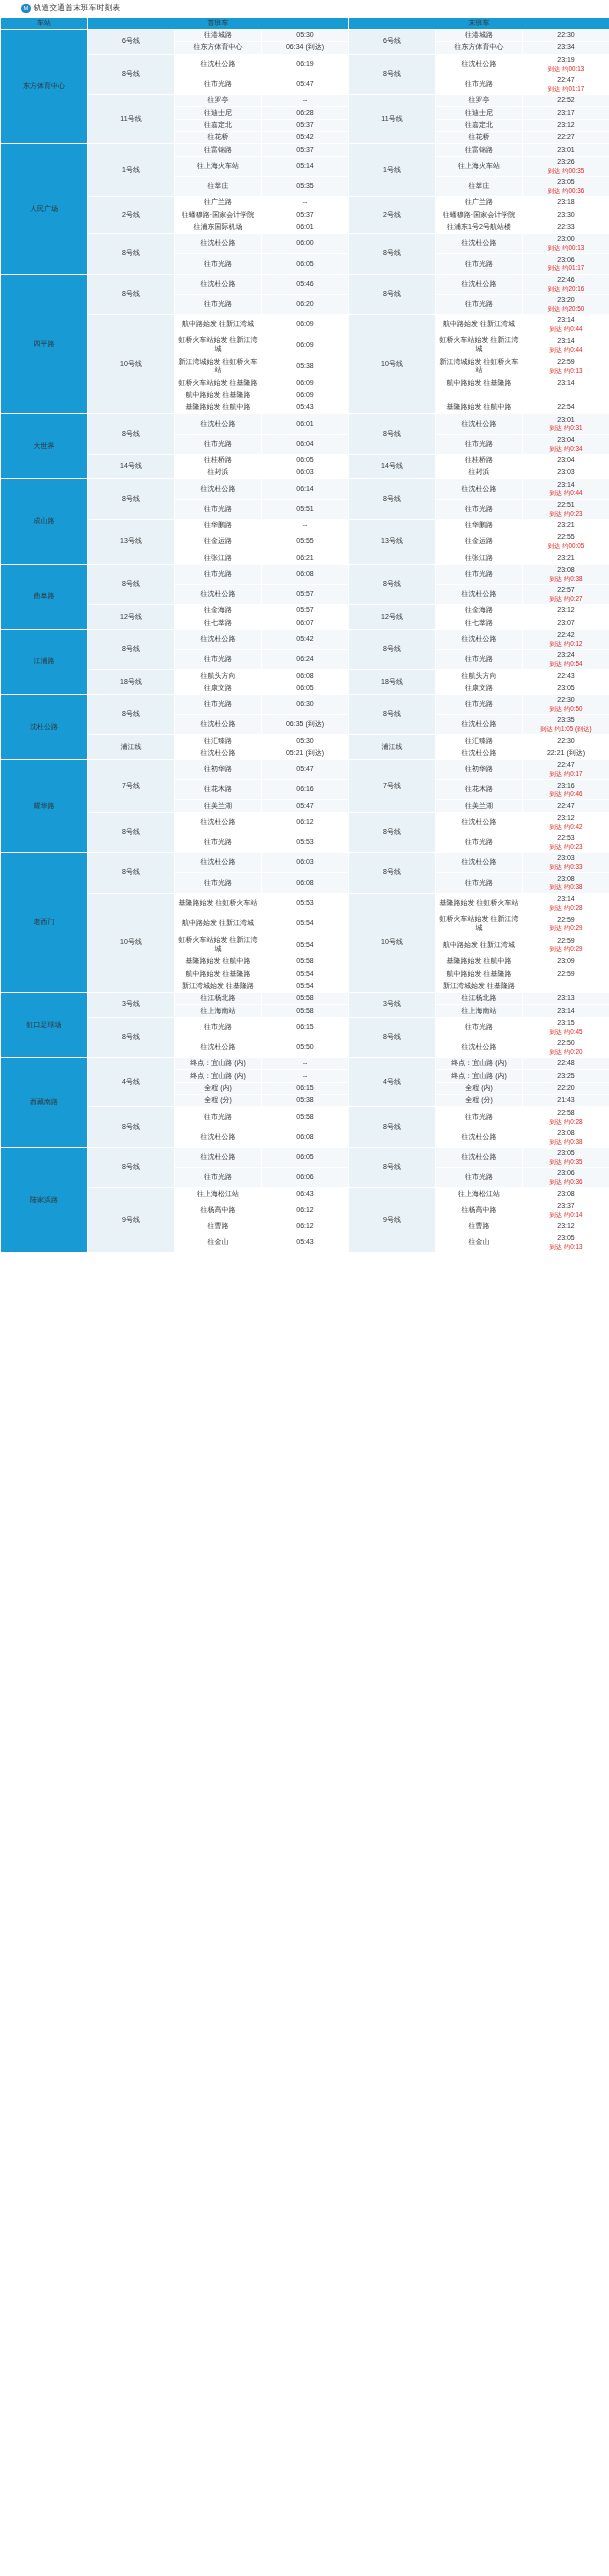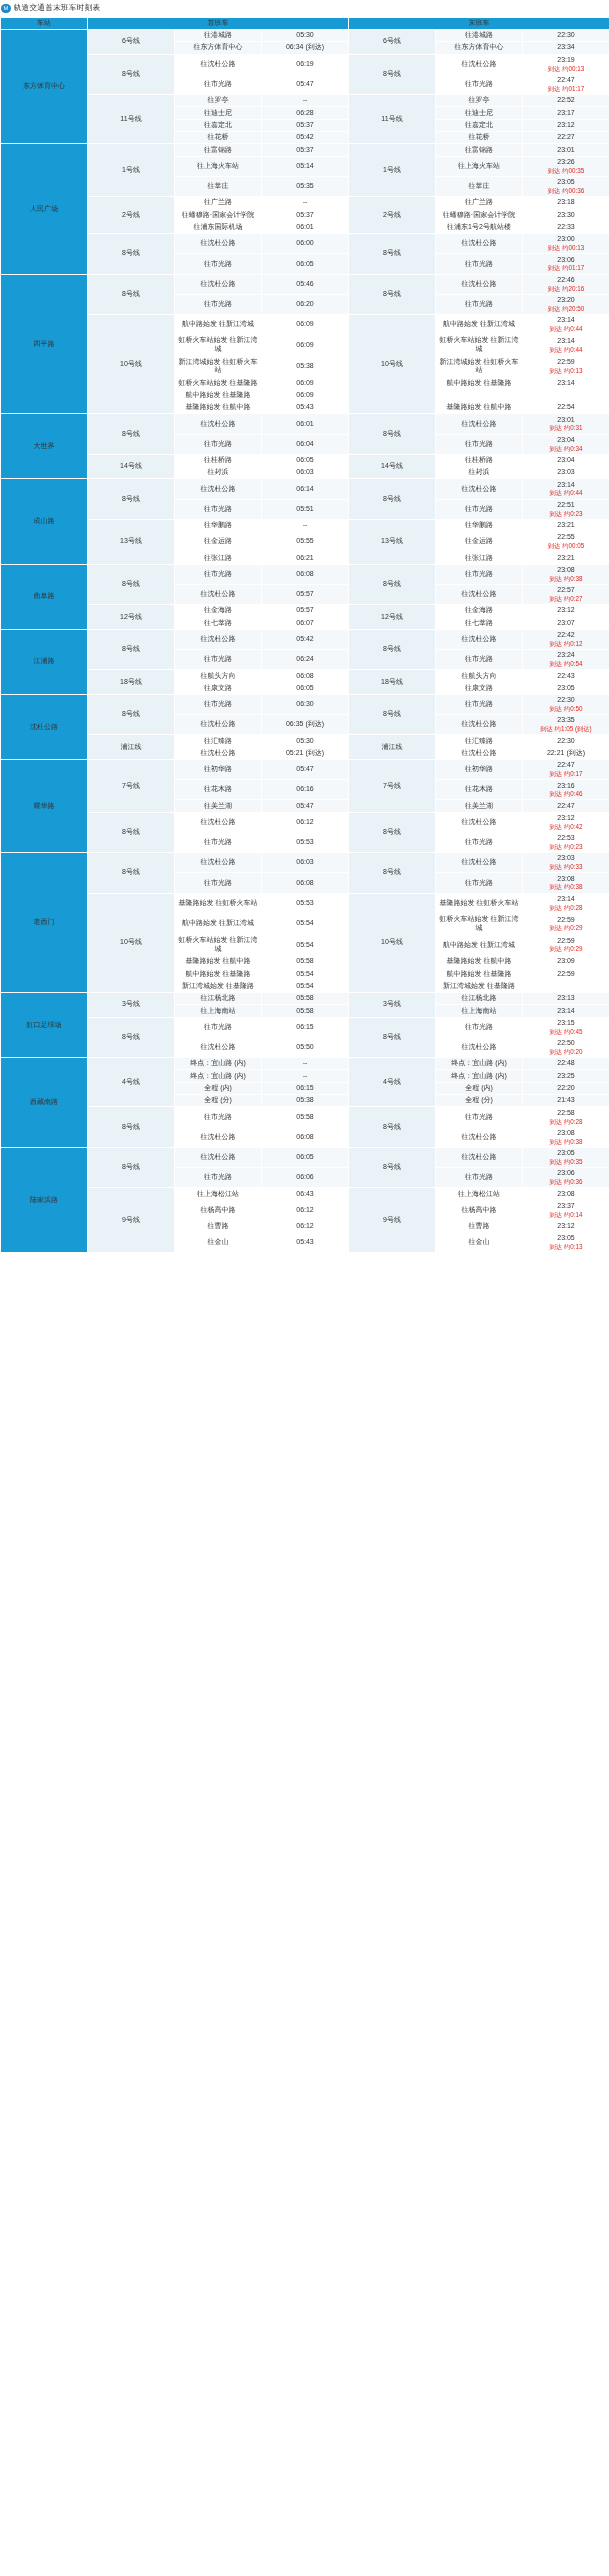--- a/index.html
+++ b/index.html
@@ -12,21 +12,21 @@
     width: 610px;
     position: relative;
     background: #ffffff;
   }
   
   .titlebar {
     height: 16.5px;
     background: #ffffff;
     display: flex;
     align-items: center;
-    padding-left: 1px;
+    padding-left: 21px;
     gap: 3.2px;
   }
   .title-logo {
     width: 9.5px; height: 9.5px;
     border-radius: 50%;
     background: #1e88c7;
     color: #fff;
     font-size: 5.7px;
     line-height: 9.5px;
     text-align: center;

